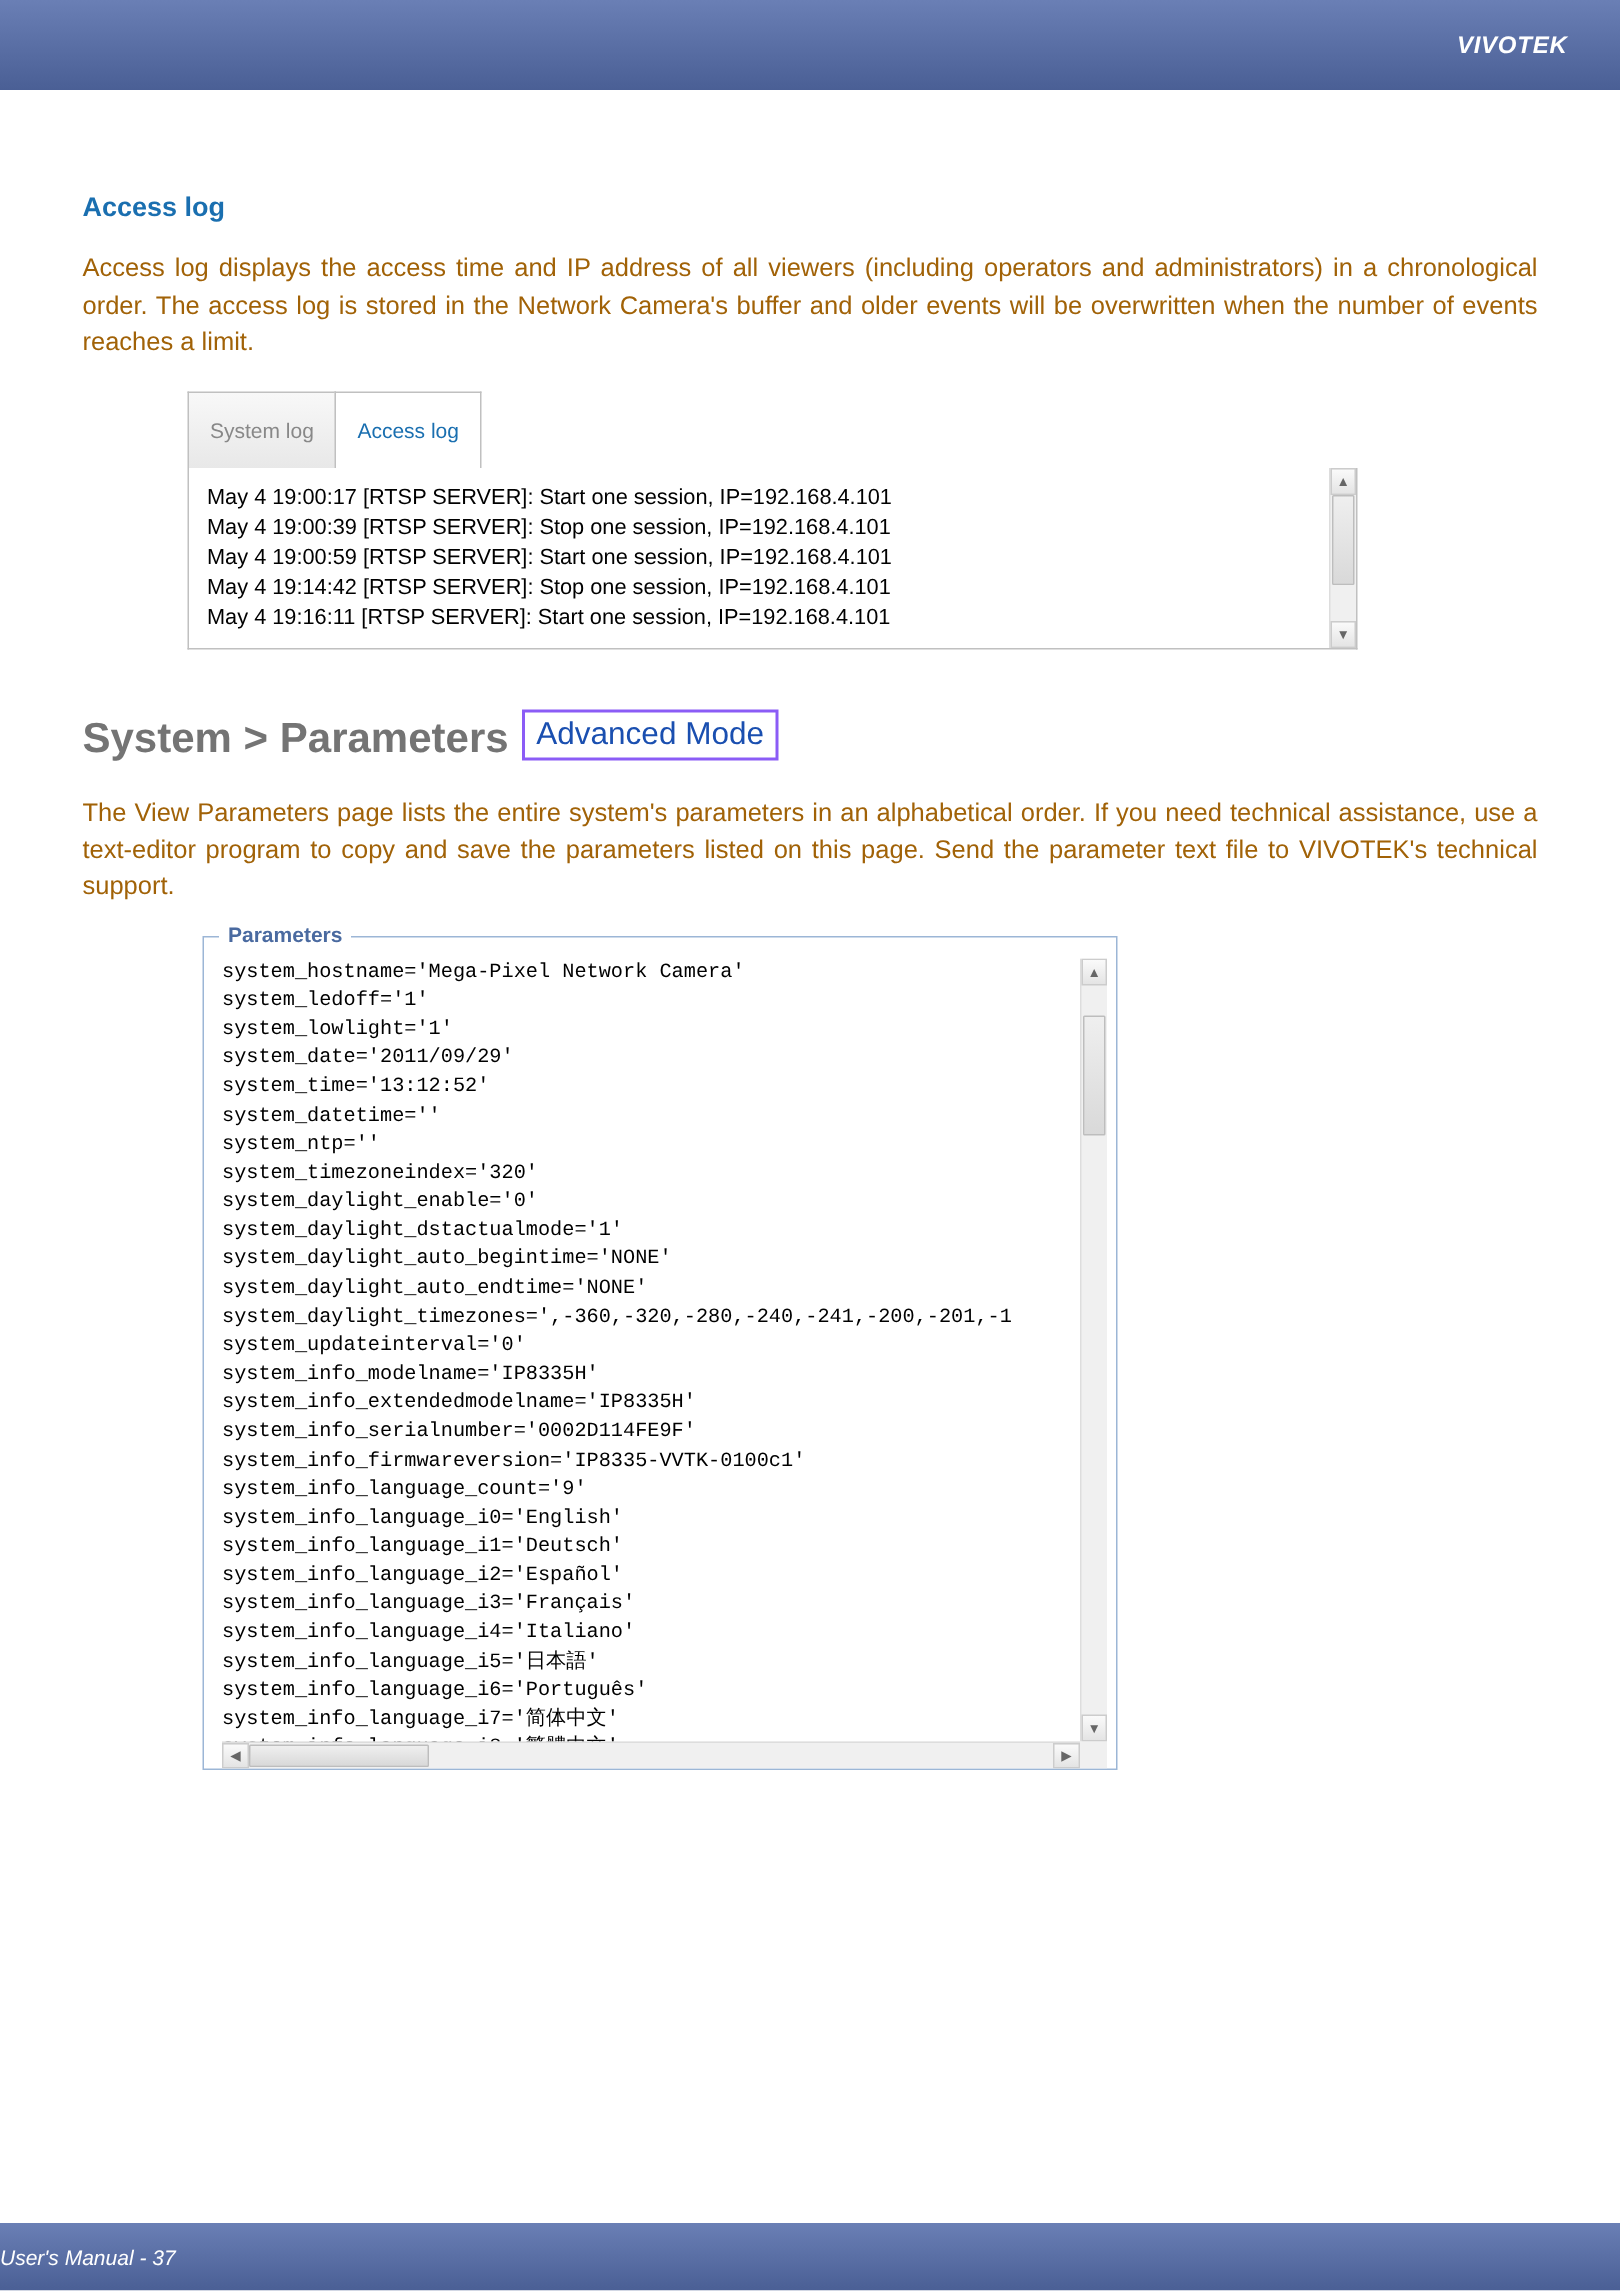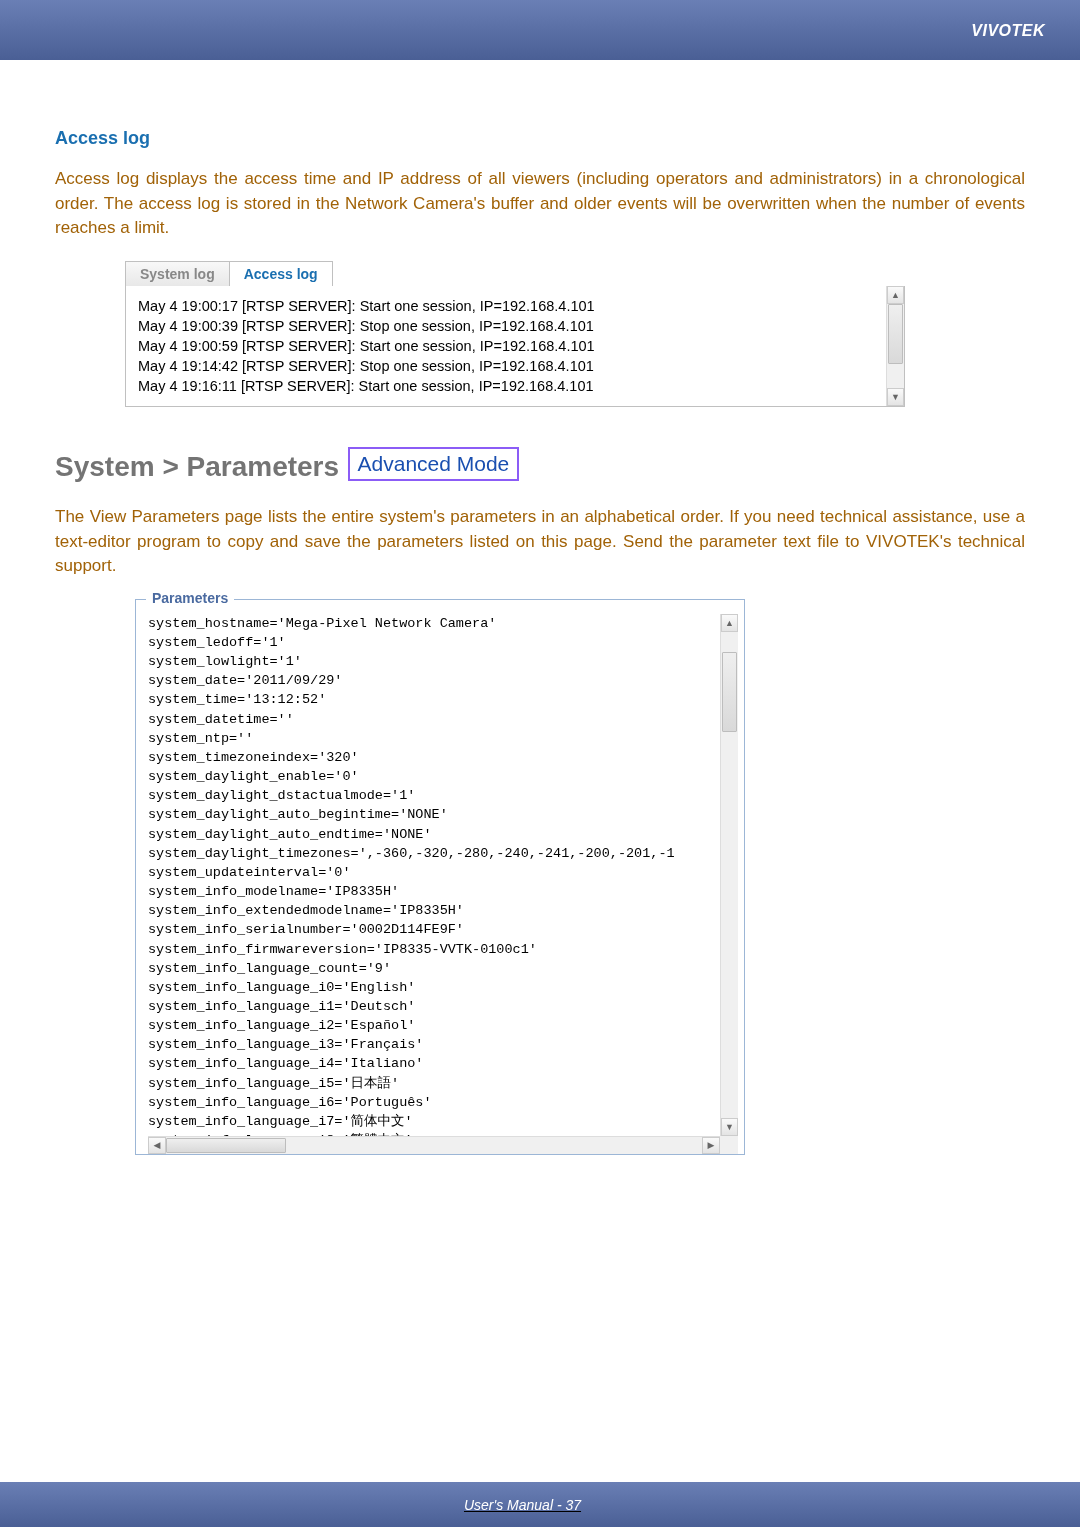--- a/index.html
+++ b/index.html
@@ -4,21 +4,21 @@
 <style>
 * { margin: 0; padding: 0; box-sizing: border-box; }
 body { width: 1080px; height: 1527px; background: #fff; font-family: Arial, Helvetica, sans-serif; position: relative; }
 .header-band { width: 100%; height: 60px; background: linear-gradient(180deg, #6a7fb5 0%, #5a6fa5 50%, #4a5f95 100%); position: relative; padding-left: 16px; }
 .brand { position: absolute; right: 35px; top: 22px; color: #fff; font-style: italic; font-weight: bold; font-size: 16px; letter-spacing: 0.5px; }
 .content { padding: 40px 55px 0 55px; margin-top: 28px; }
 .section-title { color: #1a6fb0; font-size: 18px; font-weight: bold; margin-bottom: 18px; }
 .body-text { color: #a16207; font-size: 17px; line-height: 1.45; text-align: justify; margin-bottom: 20px; }
 .log-panel { margin-left: 70px; margin-right: 120px; margin-bottom: 40px; }
 .tabs { display: flex; }
-.tab { padding: 4px 14px; font-size: 14px; font-weight: bold; border: 1px solid #c0c0c0; border-bottom: none; background: linear-gradient(#f8f8f8, #e8e8e8); color: #888; margin-right: -1px; }
+.tab { padding: 17px 14px; font-size: 14px; font-weight: normal; border: 1px solid #c0c0c0; border-bottom: none; background: linear-gradient(#f8f8f8, #e8e8e8); color: #888; margin-right: -1px; }
 .tab.active { background: #fff; color: #1a6fb0; }
 .log-body { border: 1px solid #c0c0c0; border-top: none; padding: 10px 12px; position: relative; }
 .log-line { font-size: 14.5px; color: #000; padding: 2px 0; }
 .vscroll { position: absolute; right: 0; top: 0; bottom: 0; width: 18px; background: #f0f0f0; border-left: 1px solid #ddd; }
 .vscroll-arrow { height: 18px; background: linear-gradient(#fafafa,#e4e4e4); border: 1px solid #ccc; display: flex; align-items: center; justify-content: center; font-size: 9px; color: #666; }
 .vscroll-track { height: calc(100% - 36px); position: relative; }
 .vscroll-thumb { position: absolute; left: 1px; right: 1px; top: 0; height: 60px; background: linear-gradient(#efefef,#d9d9d9); border: 1px solid #bdbdbd; border-radius: 1px; }
 .big-heading { color: #747474; font-size: 28px; font-weight: bold; display: inline-block; }
 .adv-badge { display: inline-block; background: #fff; color: #1a4fb0; border: 2px solid #8b5cf6; padding: 3px 8px; font-size: 21px; font-weight: normal; vertical-align: 5px; margin-left: 4px; }
 .param-box-wrap { margin-left: 80px; margin-right: 280px; margin-top: 18px; }
@@ -26,21 +26,21 @@
 .legend { position: absolute; top: -10px; left: 10px; background: #fff; padding: 0 6px; color: #4a6aa0; font-size: 14px; font-weight: bold; }
 .param-area { position: relative; height: 540px; overflow: hidden; }
 .param-text { font-family: "Courier New", monospace; font-size: 13.5px; color: #000; line-height: 1.42; white-space: pre; }
 .param-vscroll { position: absolute; right: 0; top: 0; bottom: 18px; width: 18px; background: #f0f0f0; border-left: 1px solid #ddd; }
 .param-hscroll { position: absolute; left: 0; right: 18px; bottom: 0; height: 18px; background: #f0f0f0; border-top: 1px solid #ddd; display: flex; }
 .hscroll-arrow { width: 18px; background: linear-gradient(#fafafa,#e4e4e4); border: 1px solid #ccc; display: flex; align-items: center; justify-content: center; font-size: 9px; color: #666; }
 .hscroll-track { flex: 1; position: relative; }
 .hscroll-thumb { position: absolute; top: 1px; bottom: 1px; left: 0; width: 120px; background: linear-gradient(#efefef,#d9d9d9); border: 1px solid #bdbdbd; border-radius: 1px; }
 .corner { position: absolute; right: 0; bottom: 0; width: 18px; height: 18px; background: #f0f0f0; }
 .pv-thumb { position: absolute; left: 1px; right: 1px; top: 20px; height: 80px; background: linear-gradient(#efefef,#d9d9d9); border: 1px solid #bdbdbd; border-radius: 1px; }
-.footer { position: absolute; bottom: 0; left: 0; right: 0; height: 45px; background: linear-gradient(180deg, #6a7fb5 0%, #4a5f95 100%); display: flex; align-items: center; justify-content: center; padding-right: 35px; text-decoration: underline; }
+.footer { position: absolute; bottom: 0; left: 0; right: 0; height: 45px; background: linear-gradient(180deg, #6a7fb5 0%, #4a5f95 100%); display: flex; align-items: center; justify-content: flex-start; padding-right: 35px; }
 .footer-text { color: #fff; font-style: italic; font-size: 14px; }
 </style>
 </head>
 <body>
 
 <div class="header-band">
   <div class="brand">VIVOTEK</div>
 </div>
 
 <div class="content">

